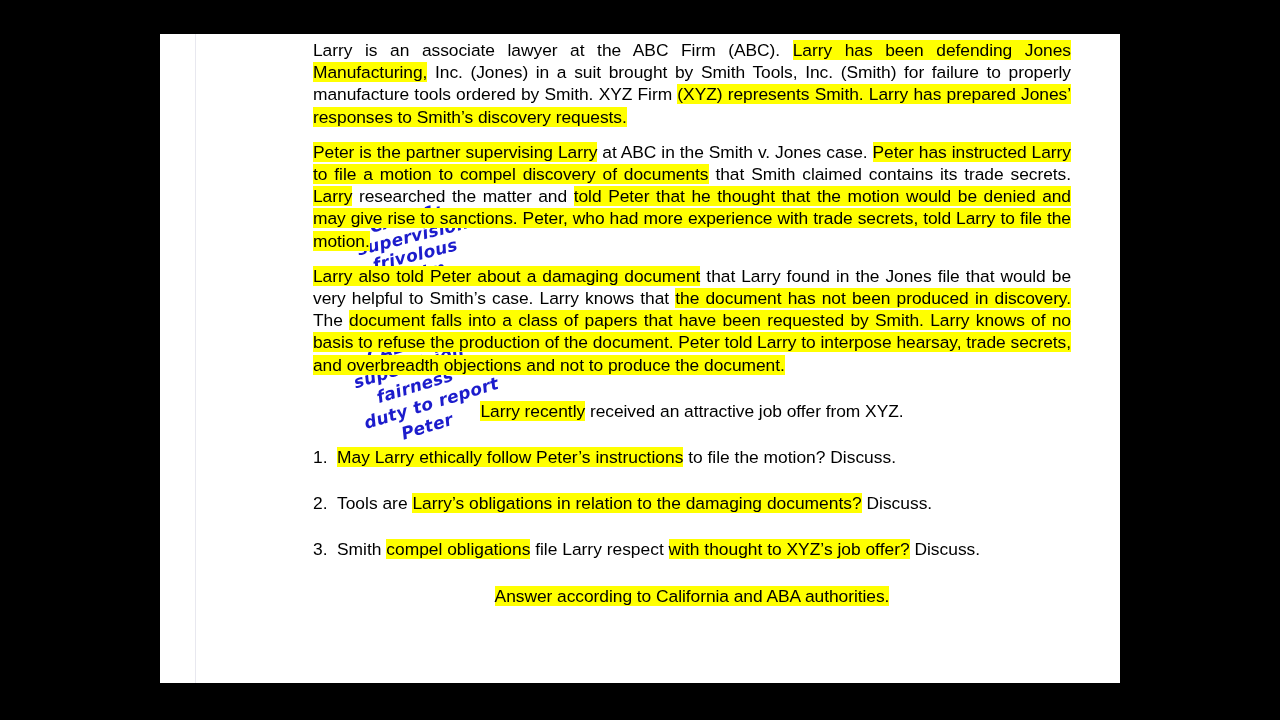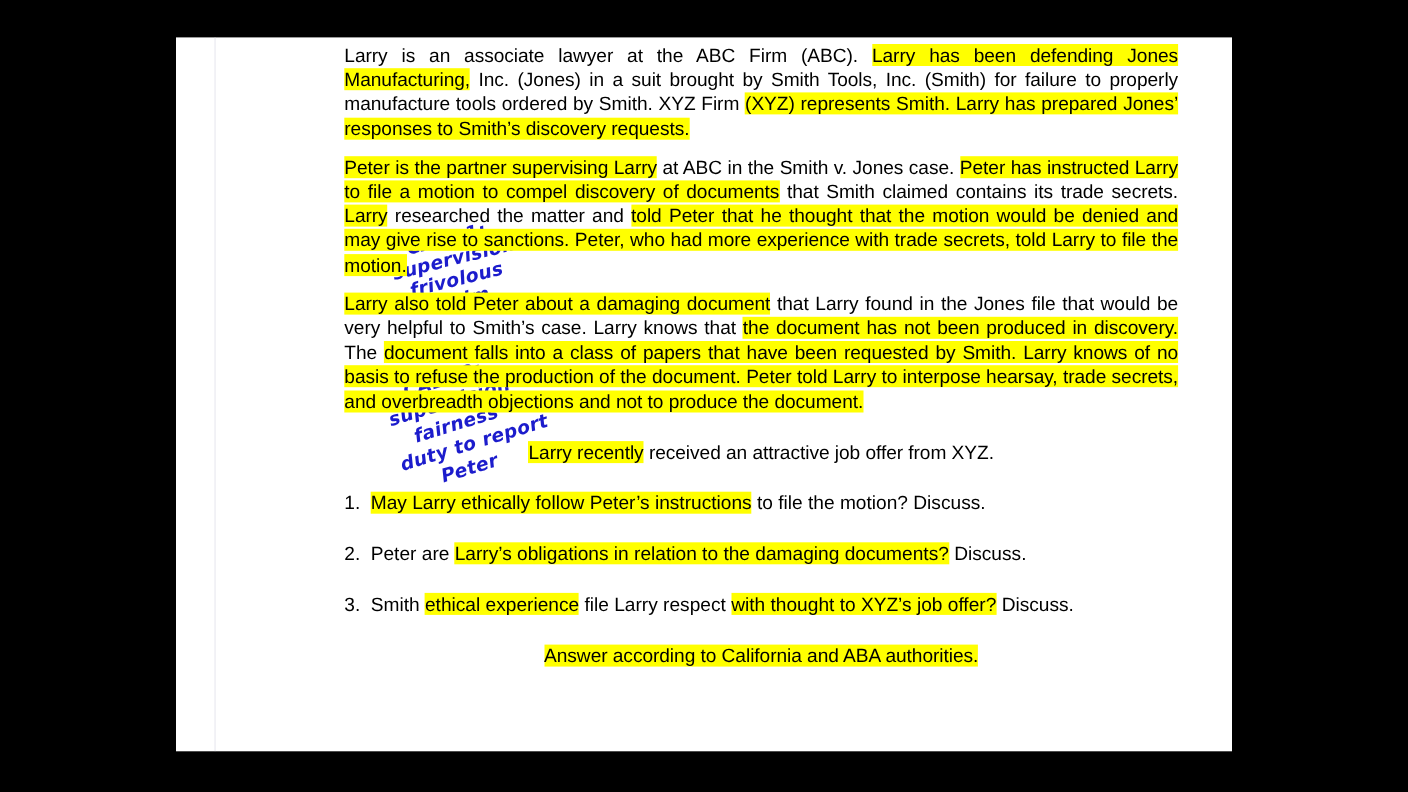--- a/index.html
+++ b/index.html
@@ -165,28 +165,28 @@
 
       <div class="qrow">
         <span class="qnum">1.</span>
         <span class="qtext"><span></span><mark class="hl">May Larry ethically follow Peter’s instructions</mark><span> to file the motion? Discuss.</span></span>
       </div>
 
       <div class="spacer-sm"></div>
 
       <div class="qrow">
         <span class="qnum">2.</span>
-        <span class="qtext"><span>Peter are </span><mark class="hl">Larry’s obligations in relation to the damaging documents?</mark><span> Discuss.</span></span>
+        <span class="qtext"><span>Tools are </span><mark class="hl">Larry’s obligations in relation to the damaging documents?</mark><span> Discuss.</span></span>
       </div>
 
       <div class="spacer-sm"></div>
 
       <div class="qrow">
         <span class="qnum">3.</span>
-        <span class="qtext"><span>Smith </span><mark class="hl">ethical experience</mark><span> file Larry respect </span><mark class="hl">with thought to XYZ’s job offer?</mark><span>  Discuss.</span></span>
+        <span class="qtext"><span>Smith </span><mark class="hl">compel obligations</mark><span> file Larry respect </span><mark class="hl">with thought to XYZ’s job offer?</mark><span>  Discuss.</span></span>
       </div>
 
       <div class="spacer-sm"></div>
 
       <p class="para single"><mark class="hl">Answer according to California and ABA authorities.</mark></p>
 
     </div>
   </div>
 </div>
 

